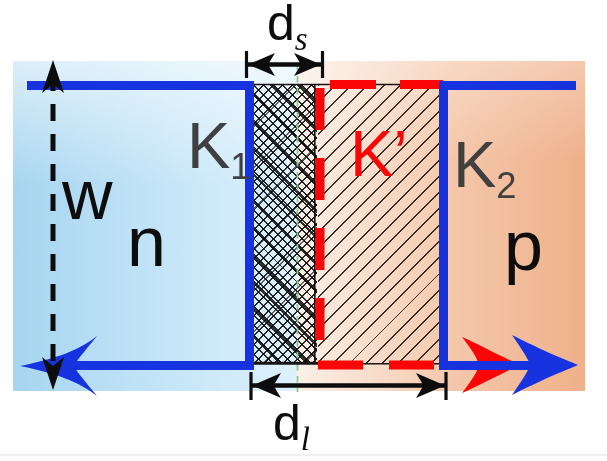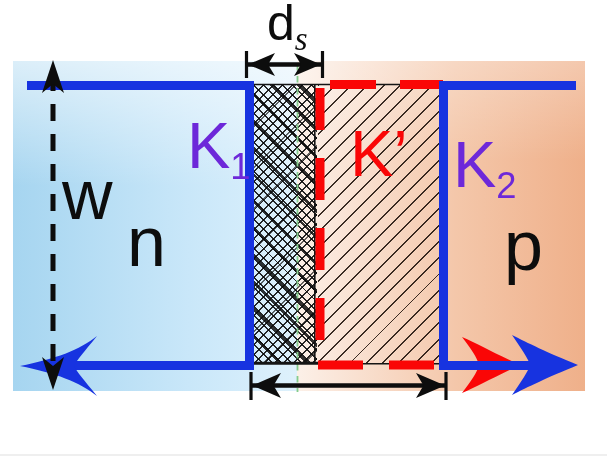--- a/index.html
+++ b/index.html
@@ -34,21 +34,21 @@
     left:318px;top:85px;width:125px;height:279px;z-index:1;
     background-image:
       repeating-linear-gradient(135deg, rgba(25,12,5,0.85) 0 1.4px, transparent 1.4px 11.5px);
   }
   svg.overlay{left:0;top:0;z-index:2;}
   
   .label{position:absolute;z-index:3;line-height:1;white-space:nowrap;color:#0d0d0d;}
   .label .sub{font-size:0.56em;position:relative;top:0.30em;}
   .label .sub-math{font-size:0.66em;position:relative;top:0.30em;font-family:"Liberation Serif","DejaVu Serif",serif;font-style:italic;}
   .big{font-size:70px;}
-  .kstyle{font-size:65px;color:#6d28d9;}
+  .kstyle{font-size:65px;color:#404040;}
   .kprime{color:#fa0606;}
   .dim{font-size:50px;}
   .n-label{left:127px;top:207px;}
   .p-label{left:504px;top:211px;}
   .w-label{left:62px;top:160px;}
   .k1-label{left:187px;top:113px;}
   .kprime-label{left:350px;top:121px;}
   .k2-label{left:453px;top:118px;margin-top:14px;}
   .ds-label{left:267px;top:-2px;}
   .dl-label{left:273px;top:398px;}
@@ -119,14 +119,17 @@
   <div class="label kstyle kprime kprime-label">
     <span>K</span><span>’</span>
   </div>
   <div class="label kstyle k2-label">
     <span>K</span><span class="sub">2</span>
   </div>
 
   <div class="label dim ds-label">
     <span>d</span><span class="sub-math">s</span>
   </div>
+  <div class="label dim dl-label">
+    <span>d</span><span class="sub-math">l</span>
+  </div>
 
 </div>
 
 </body></html>

